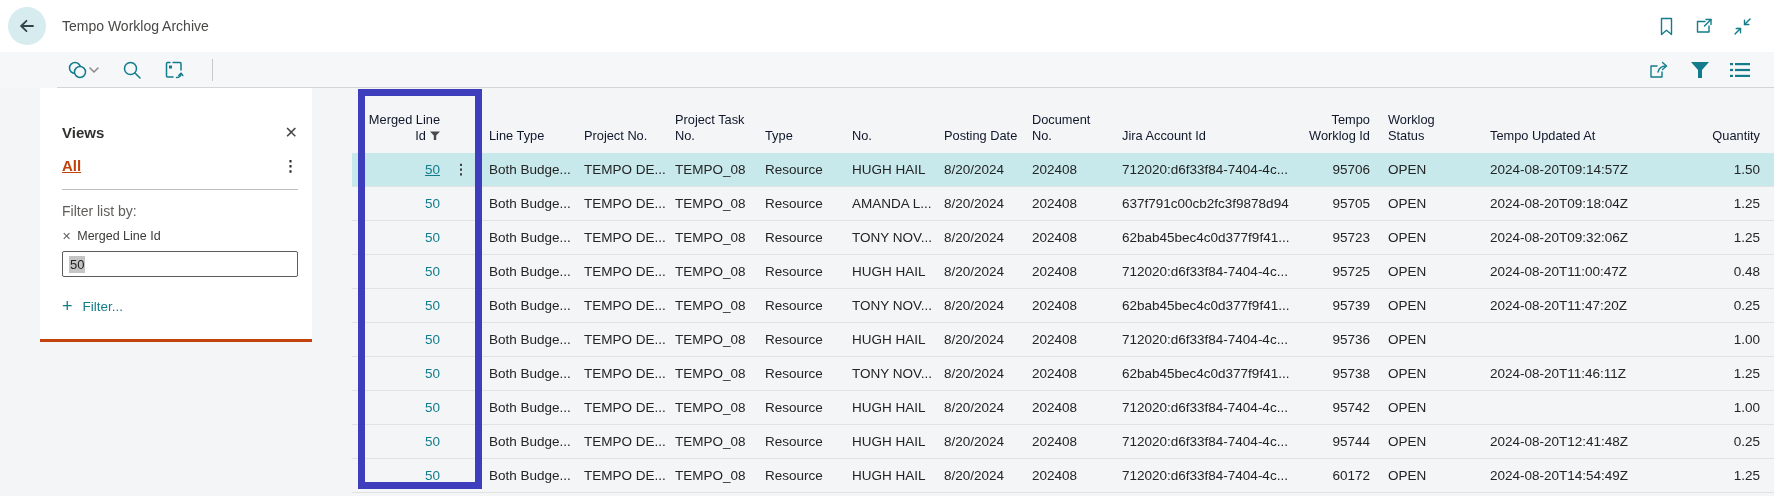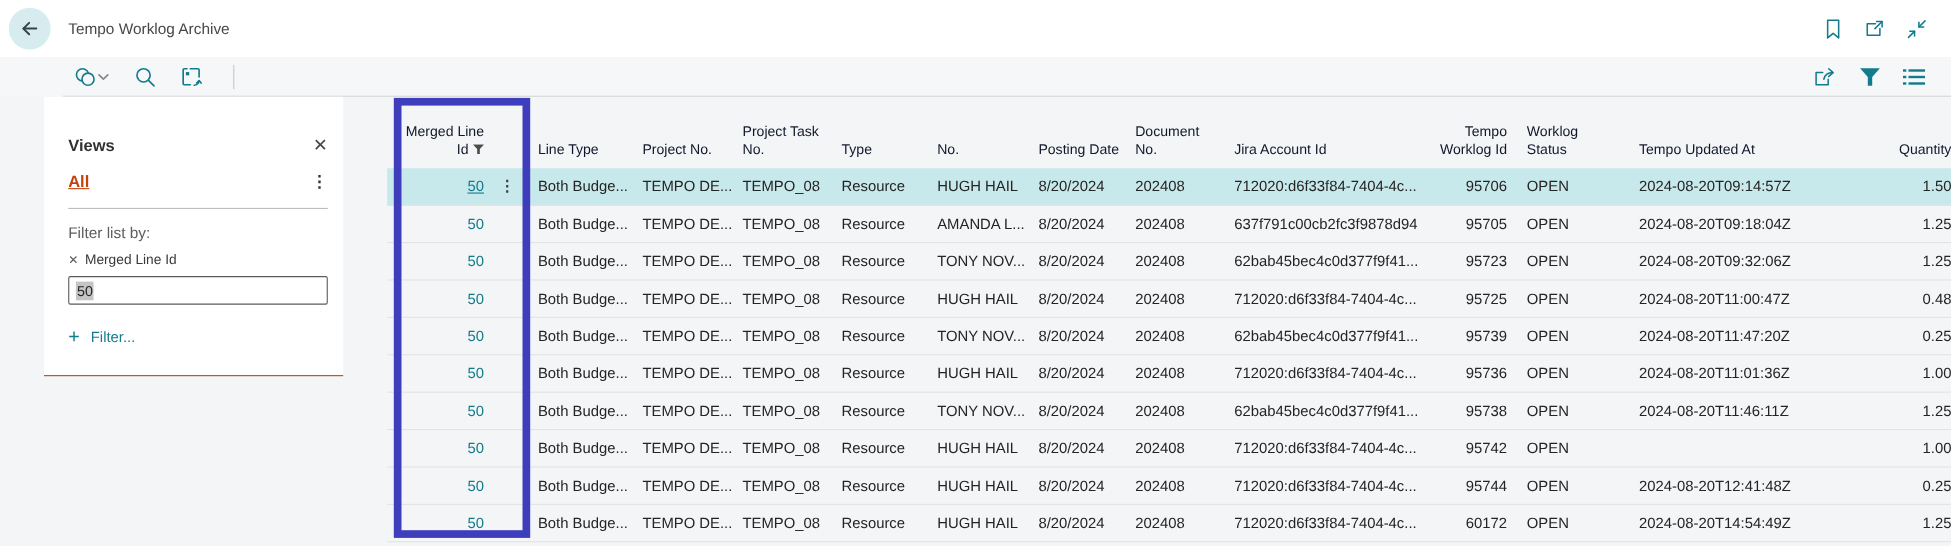--- a/index.html
+++ b/index.html
@@ -40,21 +40,21 @@
   .tool-icon{display:flex;align-items:center;justify-content:center;cursor:pointer;}
   .tool-sep{width:1px;height:22px;background:#c8c8c8;margin-left:6px;}
   .toolbar-right{position:absolute;right:24px;display:flex;align-items:center;gap:20px;}
 
   
   .content{position:relative;height:408px;}
 
   
   .filter-pane{
     position:absolute;left:40px;top:0;width:272px;height:254px;
-    background:#ffffff;border-bottom:1px solid #c2410c;
+    background:#ffffff;border-bottom:3px solid #c2410c;
     box-sizing:border-box;padding:36px 14px 0 22px;
   }
   .pane-row{display:flex;align-items:center;justify-content:space-between;}
   .views-heading{font-size:15px;font-weight:bold;color:#323130;}
   .pane-close{font-size:16px;color:#484644;cursor:pointer;line-height:1;}
   .row-all{margin-top:16px;}
   .view-all{font-size:15px;font-weight:bold;color:#c2410c;text-decoration:underline;cursor:pointer;}
   .pane-ellipsis{font-size:15px;font-weight:bold;color:#323130;cursor:pointer;line-height:1;}
   .pane-divider{border:none;border-top:1px solid #bdbdbd;margin:15px 0 0 0;}
   .filter-by{margin-top:13px;font-size:14px;color:#605e5c;}
@@ -100,21 +100,21 @@
   .col-type{width:87px;}
   .col-no{width:92px;}
   .col-posting_date{width:88px;}
   .col-document_no{width:90px;}
   .col-jira_account_id{width:180px;}
   .col-tempo_worklog_id{width:75px;}
   .col-worklog_status{width:110px;padding-left:18px;}
   .hcell.col-worklog_status{padding-left:18px;}
   .col-tempo_updated_at{width:203px;padding-left:10px;}
   .hcell.col-tempo_updated_at{padding-left:10px;}
-  .col-quantity{flex:1;padding-right:0;}
+  .col-quantity{flex:1;padding-right:14px;}
   .hcell.col-merged_line_id{padding-right:42px;}
   
   .cell.col-merged_line_id{display:flex;justify-content:flex-end;align-items:center;padding-left:0;}
   .cell .idlink{color:#127c8c;}
   .row.selected .cell .idlink{text-decoration:underline;}
   .gutter{width:42px;text-align:center;font-size:14px;font-weight:bold;color:#404040;}
 
   
   .highlight-box{
     position:absolute;left:358px;top:1px;width:124px;height:400px;
@@ -360,21 +360,20 @@
             <div class="cell col-line_type">Both Budge...</div>
             <div class="cell col-project_no">TEMPO DE...</div>
             <div class="cell col-project_task_no">TEMPO_08</div>
             <div class="cell col-type">Resource</div>
             <div class="cell col-no">HUGH HAIL</div>
             <div class="cell col-posting_date">8/20/2024</div>
             <div class="cell col-document_no">202408</div>
             <div class="cell col-jira_account_id">712020:d6f33f84-7404-4c...</div>
             <div class="cell col-tempo_worklog_id right">95736</div>
             <div class="cell col-worklog_status">OPEN</div>
-            <div class="cell col-tempo_updated_at">2024-08-20T11:01:36Z</div>
             <div class="cell col-quantity right">1.00</div>
           </div>
           <div class="row">
             <div class="cell col-merged_line_id right">
               <span class="idlink">50</span>
               <span class="gutter"></span>
             </div>
             <div class="cell col-line_type">Both Budge...</div>
             <div class="cell col-project_no">TEMPO DE...</div>
             <div class="cell col-project_task_no">TEMPO_08</div>

